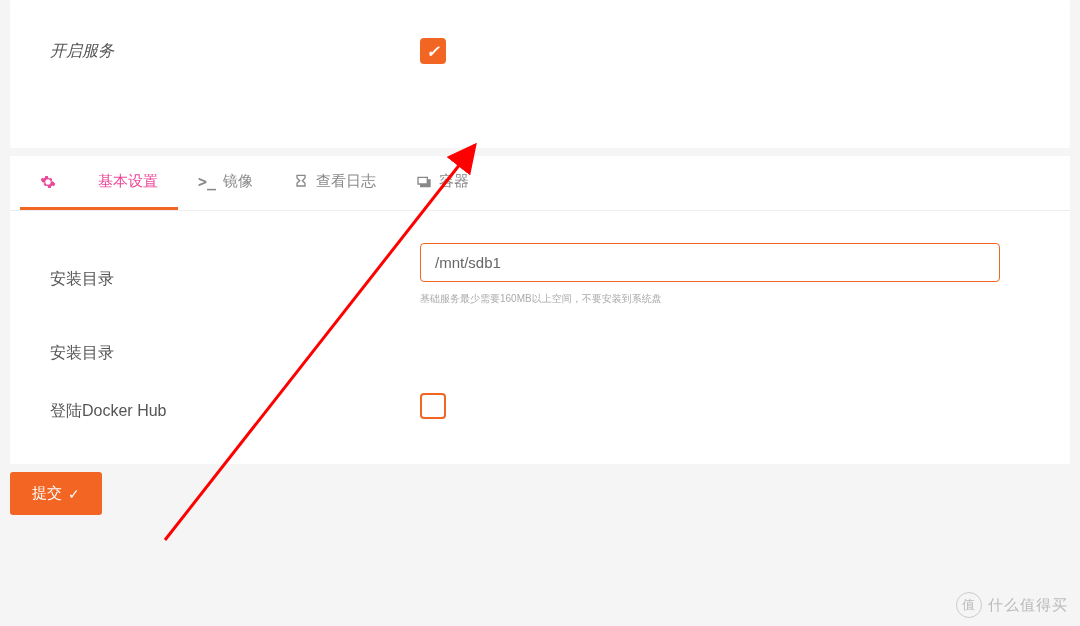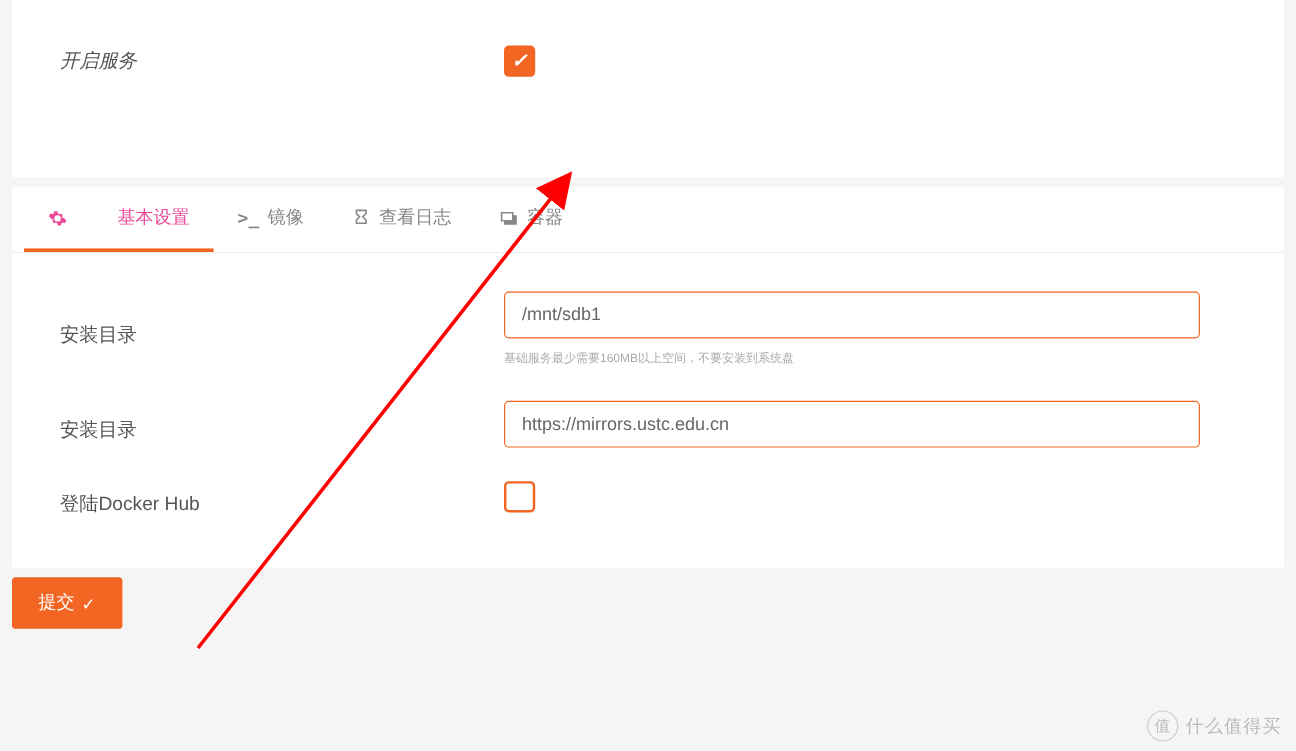--- a/index.html
+++ b/index.html
@@ -196,23 +196,20 @@
 <div class="settings-card">
   <div class="input-row">
     <div class="field-label">安装目录</div>
     <div class="field-control">
       <input class="text-input" value="/mnt/sdb1" style="">
       <div class="hint">基础服务最少需要160MB以上空间，不要安装到系统盘</div>
     </div>
   </div>
   <div class="input-row">
     <div class="field-label">安装目录</div>
-    <div class="field-control">
-      <input class="text-input" value="https://mirrors.ustc.edu.cn" style="">
-    </div>
   </div>
   <div class="input-row">
     <div class="field-label">登陆Docker Hub</div>
     <div class="field-control">
       <div class="checkbox"></div>
     </div>
   </div>
 </div>
 
 <div class="submit-row">

